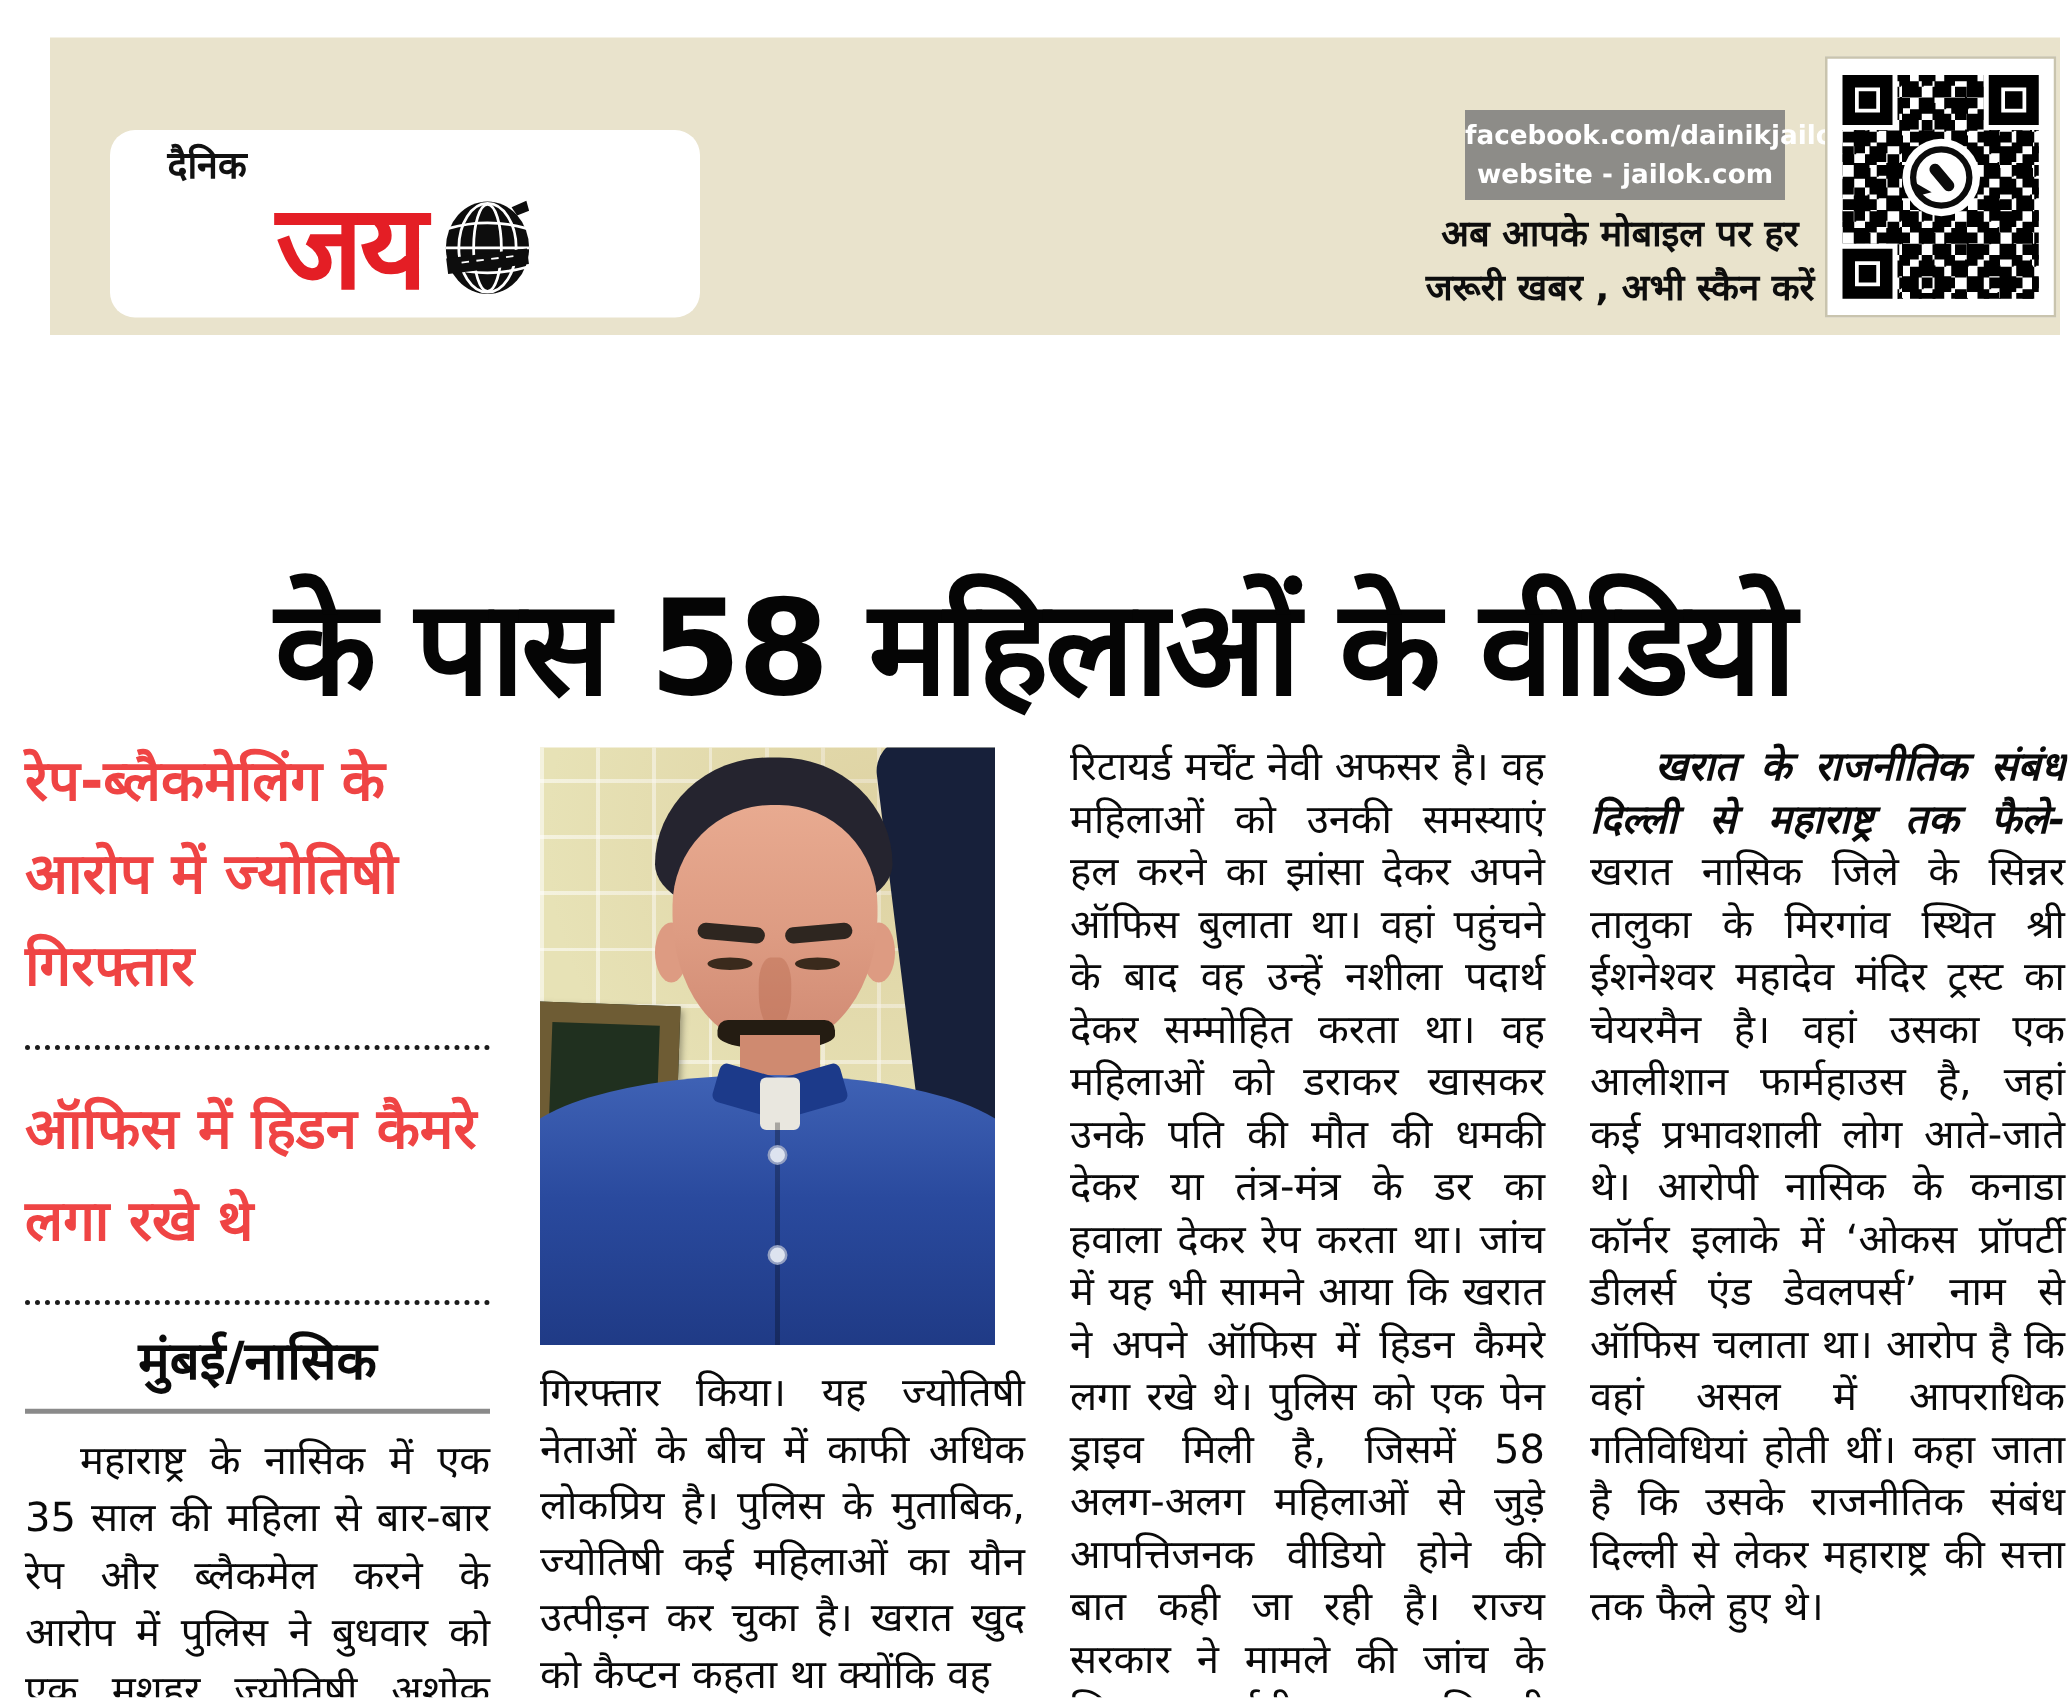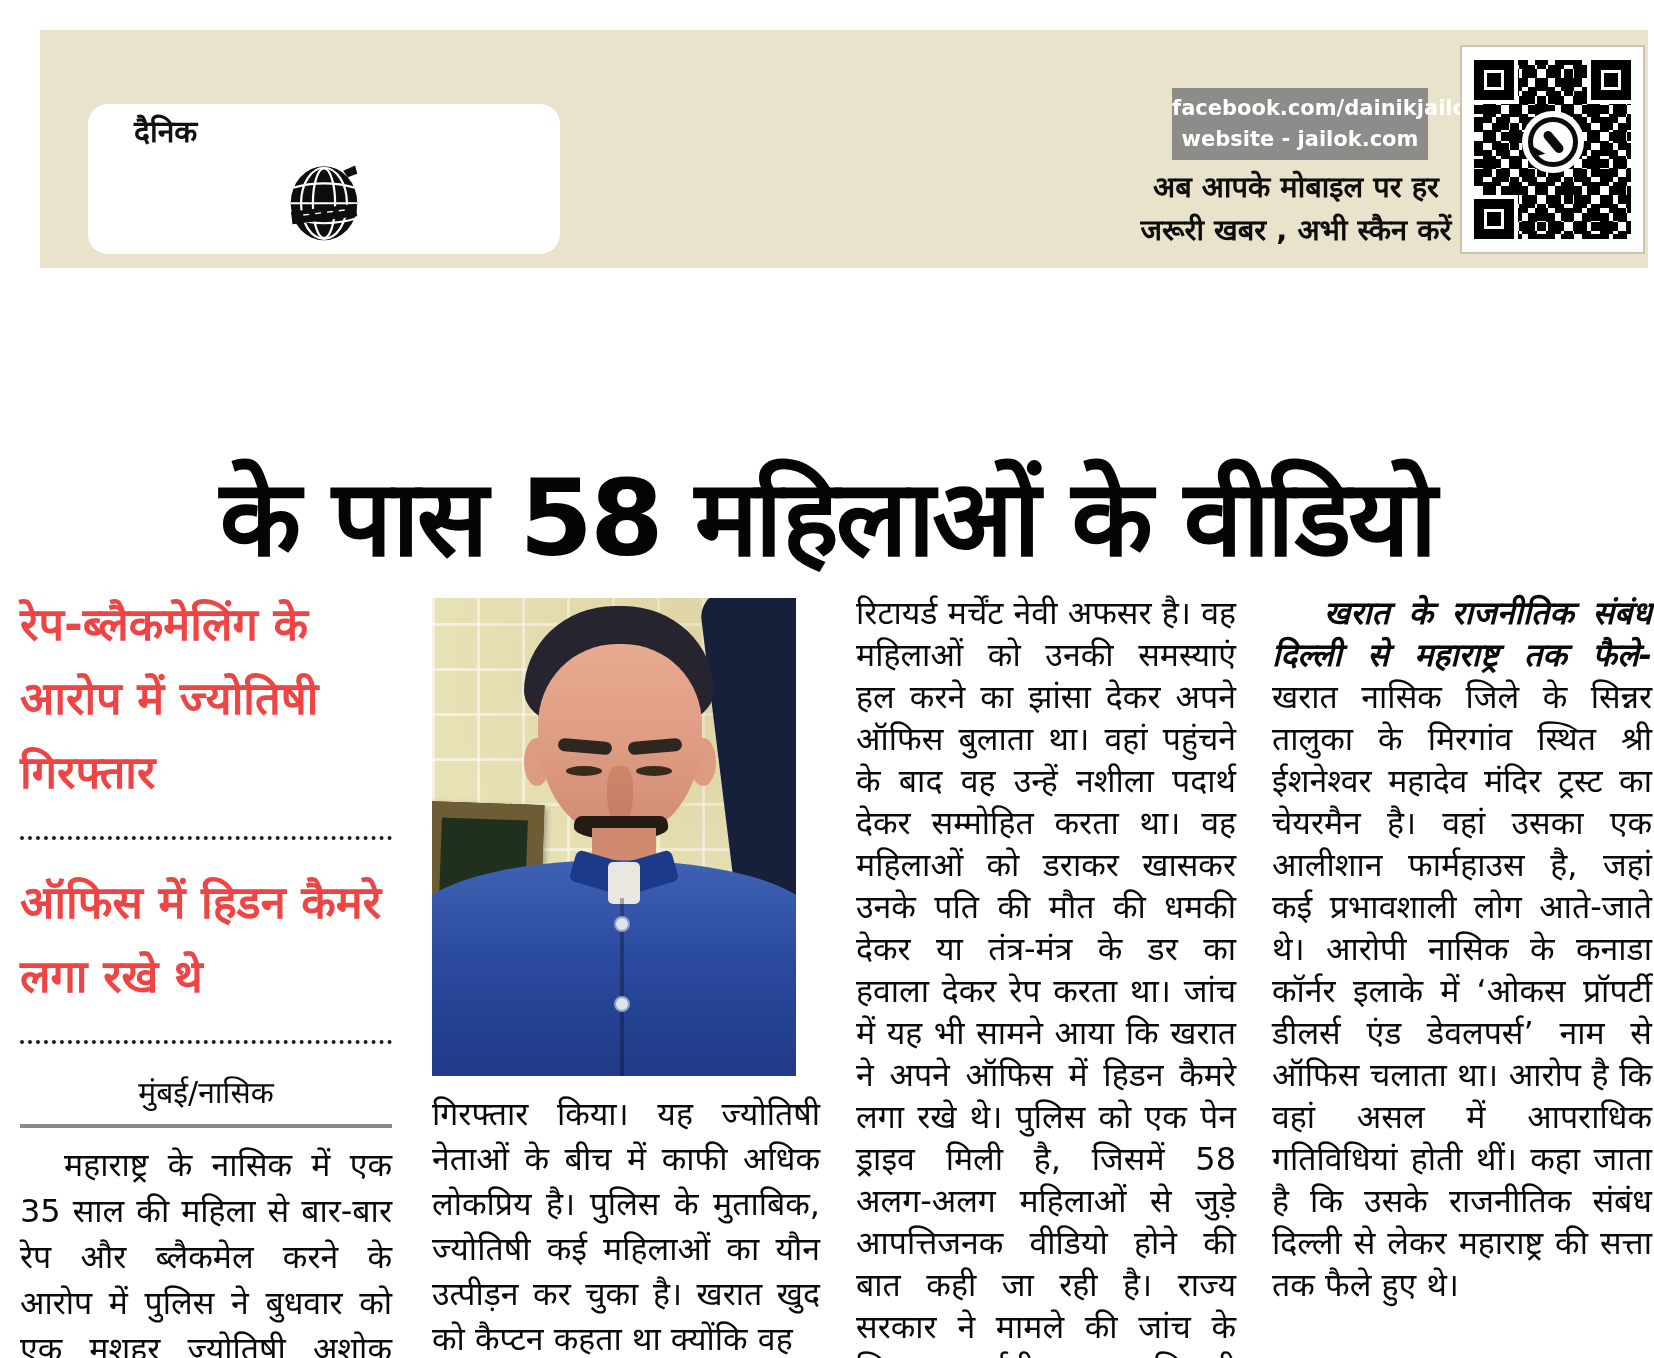--- a/index.html
+++ b/index.html
@@ -55,21 +55,21 @@
   
   .col{position:absolute;}
   .col1{left:20px;top:588px;width:372px;}
   .col2{left:432px;top:590px;width:388px;}
   .col3{left:856px;top:592px;width:380px;}
   .col4{left:1272px;top:592px;width:380px;}
 
   .subhead{font-size:45px;font-weight:700;line-height:74px;color:#ef4444;}
   .rule-dotted{border-top:4px dotted #1c1c1c;margin-top:26px;}
   .sub2{margin-top:26px;}
-  .dateline{margin-top:27px;text-align:center;font-size:30px;font-weight:400;color:#0b0b0b;}
+  .dateline{margin-top:14px;text-align:center;font-size:42px;font-weight:700;color:#0b0b0b;}
   .rule-solid{border-top:4px solid var(--rule-gray);margin-top:12px;}
 
   .body-text{font-size:32px;line-height:46px;text-align:justify;color:#0a0a0a;margin:0;}
   .col1 .body-text{margin-top:14px;text-indent:44px;}
   .col2 .body-text{margin-top:16px;line-height:45px;}
   .col3 .body-text,.col4 .body-text{line-height:42px;}
   .col4 .p2{text-indent:52px;margin-top:0;}
   .lead-bold{font-weight:700;font-style:italic;}
 
   
@@ -116,20 +116,21 @@
 <body>
 
 <div id="page">
 
   <div class="abs band"></div>
 
 
   <div class="abs logo-box">
     <div class="daily">दैनिक</div>
     <div class="logo-row">
+      <span class="logo-word">जय</span>
       <span>
         <svg class="globe" viewBox="0 0 100 110">
           <ellipse cx="50" cy="54" rx="45" ry="50" fill="#0d0d0d"></ellipse>
           <g fill="none" stroke="#fff" stroke-width="3">
             <ellipse cx="50" cy="54" rx="15" ry="47"></ellipse>
             <ellipse cx="50" cy="54" rx="31" ry="48"></ellipse>
             <path d="M8,33 Q50,21 92,33"></path>
             <path d="M5,54 L95,54"></path>
             <path d="M8,75 Q50,87 92,75"></path>
           </g>

